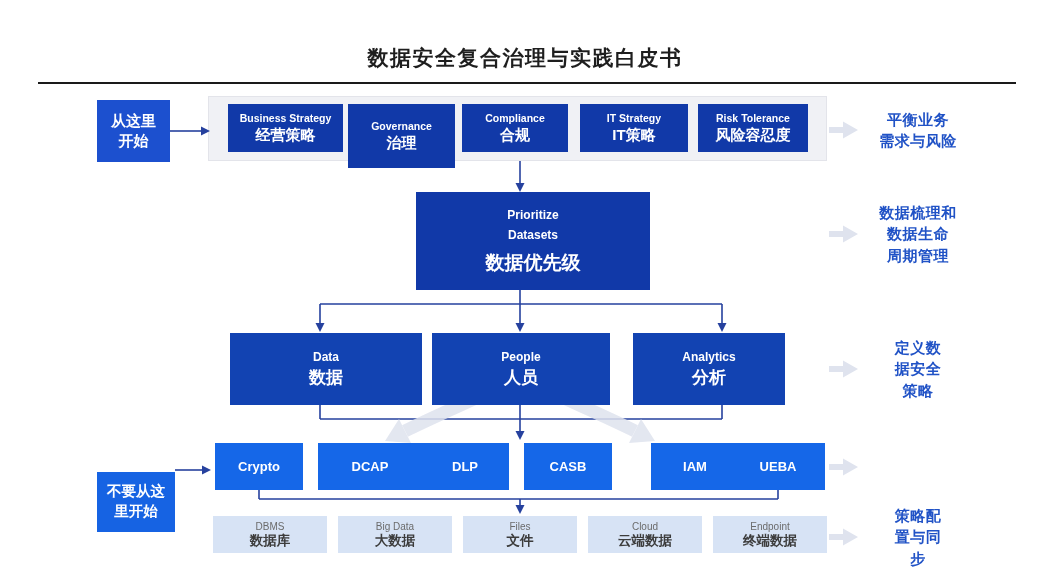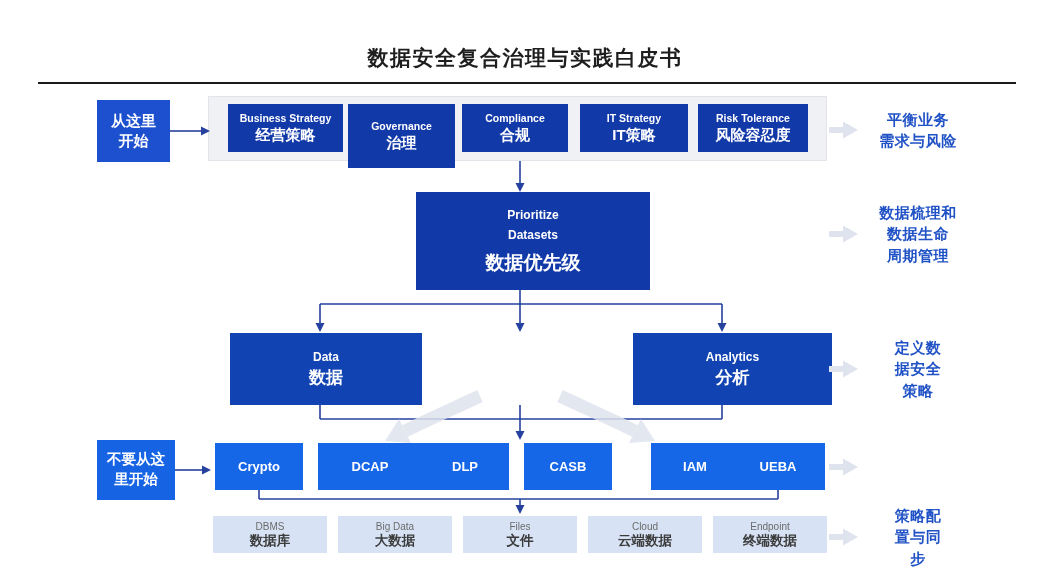--- a/index.html
+++ b/index.html
@@ -35,21 +35,21 @@
   .dark{background:var(--primary_dark);}
   .mid{background:var(--mid_blue);}
   .mid .en{font-size:12px;}
   .mid .zh{font-size:17px;margin-top:2px;}
   .bright{background:var(--bright_blue);font-size:13px;font-weight:700;text-align:right;}
   .prior{background:var(--primary_dark);}
   .prior .en{font-size:12px;font-weight:700;line-height:1.6;}
   .prior .zh{font-size:19px;font-weight:700;margin-top:6px;}
   .startbox{position:absolute;z-index:3;background:var(--start_blue);color:#fff;display:flex;align-items:center;
             justify-content:center;text-align:center;font-size:15px;font-weight:700;line-height:1.35;white-space:pre-line;}
-  .nostart{background:var(--nostart_blue);font-size:14.5px;}
+  .nostart{background:var(--nostart_blue);font-size:14.5px;margin-top:32px;}
   .lightbox{position:absolute;z-index:3;background:var(--light_box_bg);display:flex;flex-direction:column;
             align-items:center;justify-content:center;text-align:right;}
   .lightbox .en{font-size:10px;color:var(--light_box_sub);line-height:1.3;}
   .lightbox .zh{font-size:13.5px;font-weight:600;color:var(--light_box_text);line-height:1.25;}
   .annot{position:absolute;z-index:3;display:flex;align-items:center;gap:2px;left:828px;}
   .annot .txt{width:112px;text-align:center;font-size:15px;font-weight:700;color:var(--annotation_blue);
               line-height:1.42;white-space:pre-line;letter-spacing:0.5px;}
 </style>
 </head>
 <body>
@@ -119,21 +119,25 @@
   <div class="box prior" style="left:416px;top:192px;width:234px;height:98px">
     <div class="en">Prioritize</div>
     <div class="en">Datasets</div>
     <div class="zh">数据优先级</div>
   </div>
 
   <div class="box mid" style="left:230px;top:333px;width:192px;height:72px">
     <div class="en">Data</div>
     <div class="zh">数据</div>
   </div>
-  <div class="box mid" style="left:633px;top:333px;width:199px;height:72px">
+  <div class="box mid" style="left:432px;top:333px;width:178px;height:72px">
+    <div class="en">People</div>
+    <div class="zh">人员</div>
+  </div>
+  <div class="box mid" style="left:633px;top:333px;width:152px;height:72px">
     <div class="en">Analytics</div>
     <div class="zh">分析</div>
   </div>
 
   <div class="box bright" style="left:215px;top:443px;width:88px;height:47px">Crypto</div>
   <div class="box bright" style="left:318px;top:443px;width:104px;height:47px">DCAP</div>
   <div class="box bright" style="left:421px;top:443px;width:88px;height:47px">DLP</div>
   <div class="box bright" style="left:524px;top:443px;width:88px;height:47px">CASB</div>
   <div class="box bright" style="left:651px;top:443px;width:88px;height:47px">IAM</div>
   <div class="box bright" style="left:731px;top:443px;width:94px;height:47px">UEBA</div>

